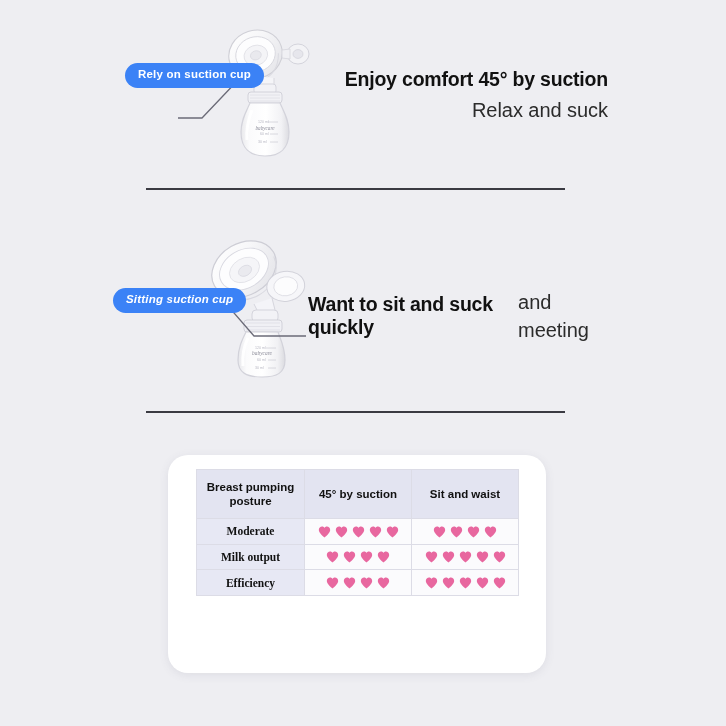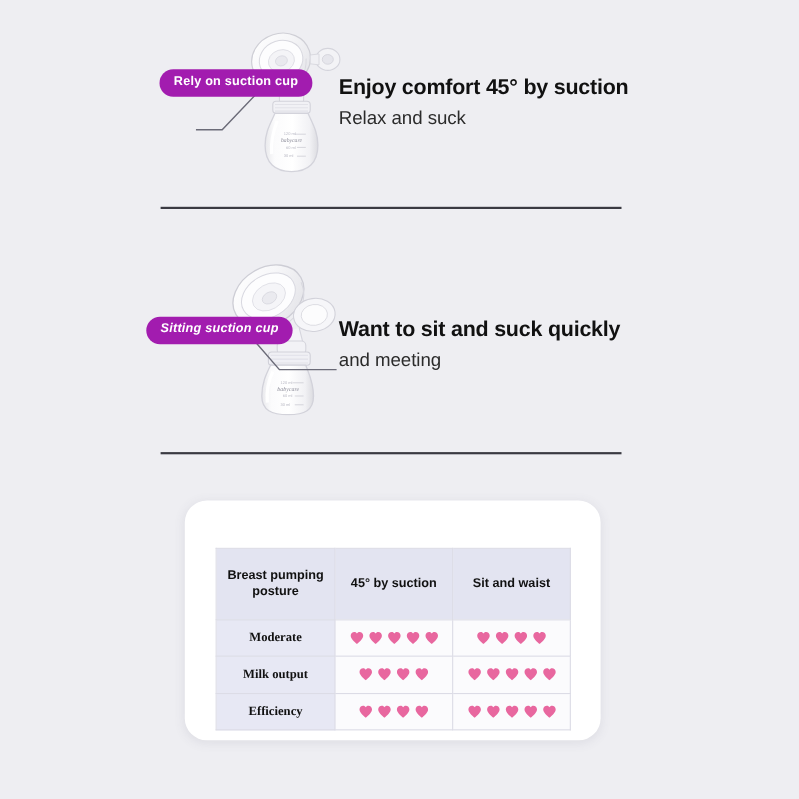--- a/index.html
+++ b/index.html
@@ -20,52 +20,51 @@
   .page {
     position: relative;
     width: 726px;
     height: 726px;
   }
 
   
   .feature {
     position: absolute;
     display: flex;
-    align-items: flex-start;
+    align-items: flex-end;
   }
 
   
   .badge {
     position: absolute;
-    background: #a21caf;
+    background: #3b82f6;
     color: #ffffff;
     font-size: 11.5px;
     font-weight: bold;
     letter-spacing: .2px;
     padding: 6px 13px 7px 13px;
     border-radius: 13px;
     white-space: nowrap;
     line-height: 1;
     z-index: 6;
-    margin-left: 20px;
   }
 
   .connector { position: absolute; z-index: 5; }
 
   
   .heading {
     font-size: 19.5px;
     font-weight: bold;
     letter-spacing: -.2px;
     color: #111111;
     line-height: 1.2;
     margin-bottom: 5px;
   }
   .subline {
-    font-size: 17px;
+    font-size: 20px;
     font-weight: normal;
     color: #2b2b2b;
     line-height: 1.42;
     letter-spacing: -.05px;
   }
 
   
   .divider {
     position: absolute;
     left: 146px;
@@ -267,31 +266,31 @@
     </div>
 
     <svg class="connector" style="left:228px; top:306px;" width="80" height="50" viewBox="0 0 80 50">
       <path d="M0 0 L26 30 L78 30" fill="none" stroke="#6b6b78" stroke-width="1.3"></path>
     </svg>
 
     <div class="badge" style="left:113px; top:288px;font-style:italic;">
       <span>Sitting suction cup</span>
     </div>
 
-    <div class="feature" style="left:308px; top:288px; width:300px; flex-direction:column;">
+    <div class="feature" style="left:308px; top:288px; width:300px; flex-direction:row;">
       <div class="heading">Want to sit and suck quickly</div>
       <div class="subline">and meeting</div>
     </div>
   </div>
 
   <div class="divider" style="top:411px;"></div>
 
   <div class="card" style="left:168px; top:455px; width:378px; height:218px;">
 
-    <table class="cmp" style="position:absolute; left:28px; top:43px; width:322px; height:166px;">
+    <table class="cmp" style="position:absolute; left:28px; top:14px; width:322px; height:127px;">
       <tbody>
         <tr class="head">
           <td class="rowhead" style="width:108px;">
             <div>Breast pumping</div>
             <div>posture</div>
           </td>
           <td class="colhead" style="width:107px;">45° by suction</td>
           <td class="colhead" style="width:107px;">Sit and waist</td>
         </tr>
 

